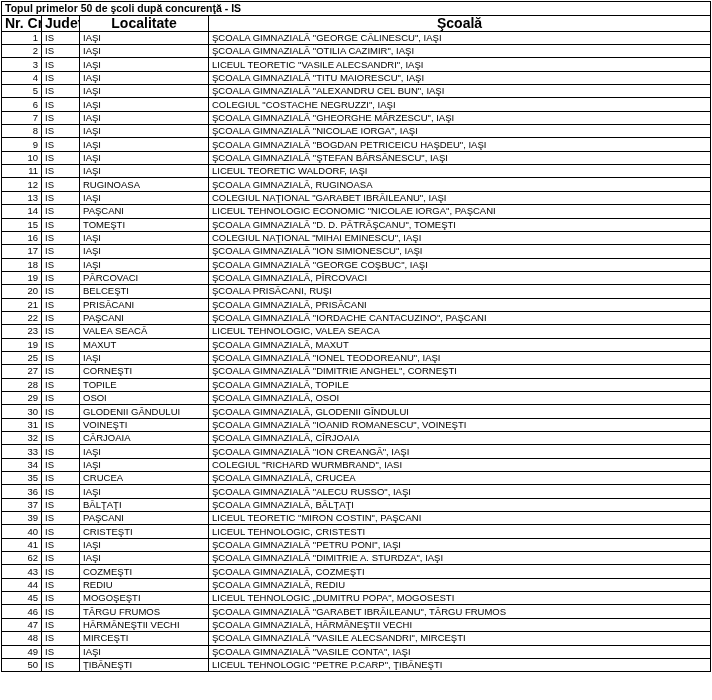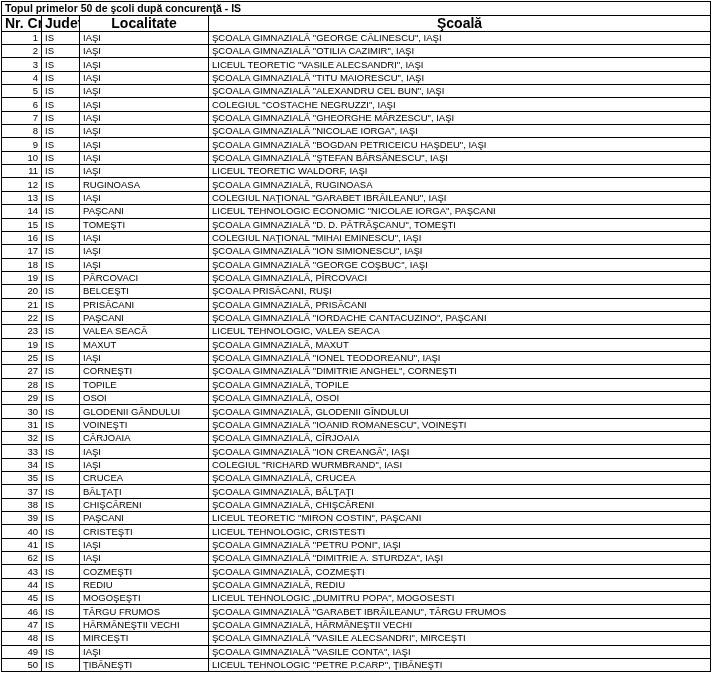--- a/index.html
+++ b/index.html
@@ -280,30 +280,30 @@
           <td class="cell-localitate">IAŞI</td>
           <td class="cell-scoala">COLEGIUL "RICHARD WURMBRAND", IASI</td>
         </tr>
         <tr>
           <td class="cell-nr">35</td>
           <td class="cell-judet">IS</td>
           <td class="cell-localitate">CRUCEA</td>
           <td class="cell-scoala">ŞCOALA GIMNAZIALĂ, CRUCEA</td>
         </tr>
         <tr>
+          <td class="cell-nr">36</td>
+          <td class="cell-judet">IS</td>
+          <td class="cell-localitate">IAŞI</td>
+          <td class="cell-scoala">ŞCOALA GIMNAZIALĂ "ALECU RUSSO", IAŞI</td>
+        </tr>
+        <tr>
           <td class="cell-nr">37</td>
           <td class="cell-judet">IS</td>
           <td class="cell-localitate">BĂLŢAŢI</td>
           <td class="cell-scoala">ŞCOALA GIMNAZIALĂ, BĂLŢAŢI</td>
-        </tr>
-        <tr>
-          <td class="cell-nr">38</td>
-          <td class="cell-judet">IS</td>
-          <td class="cell-localitate">CHIŞCĂRENI</td>
-          <td class="cell-scoala">ŞCOALA GIMNAZIALĂ, CHIŞCĂRENI</td>
         </tr>
         <tr>
           <td class="cell-nr">39</td>
           <td class="cell-judet">IS</td>
           <td class="cell-localitate">PAŞCANI</td>
           <td class="cell-scoala">LICEUL TEORETIC "MIRON COSTIN", PAŞCANI</td>
         </tr>
         <tr>
           <td class="cell-nr">40</td>
           <td class="cell-judet">IS</td>

